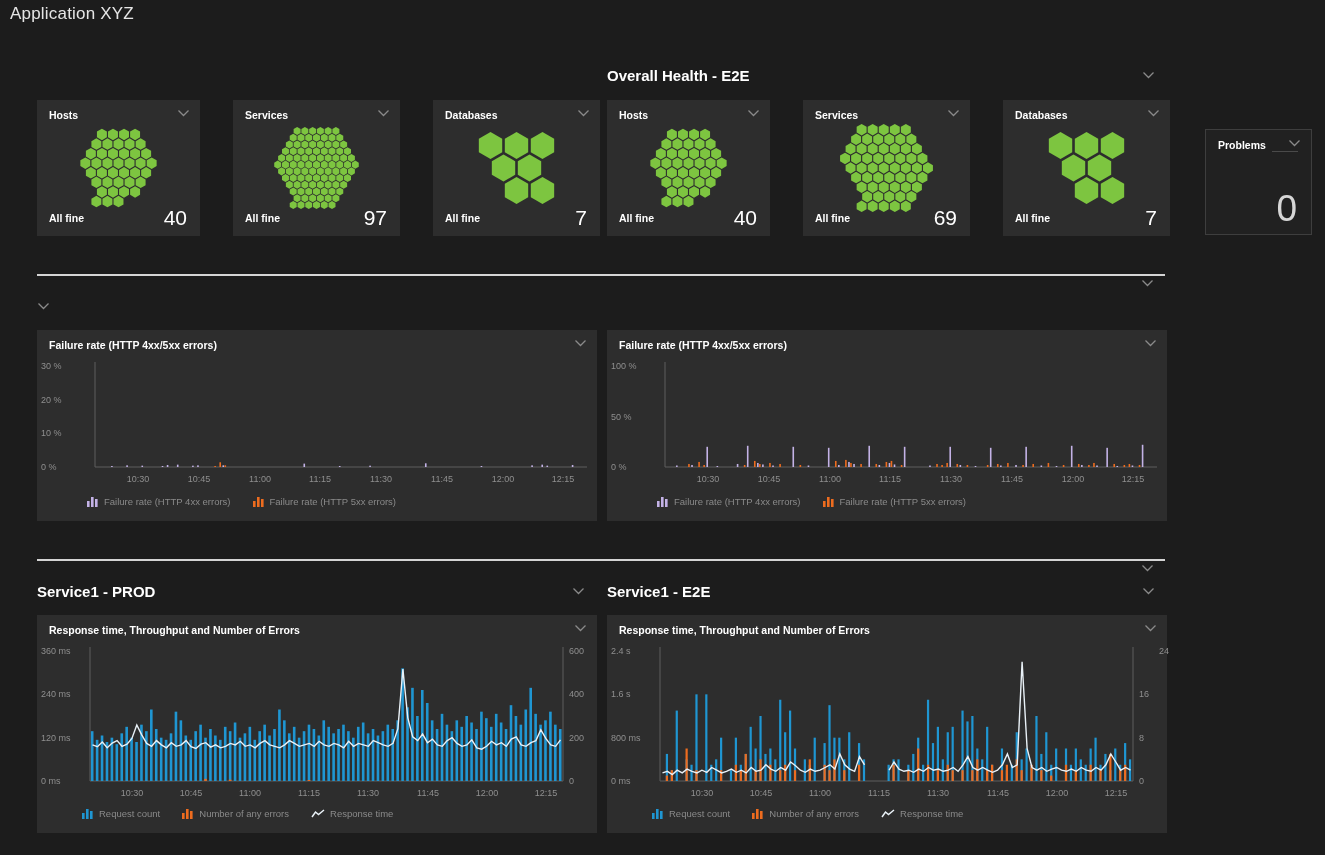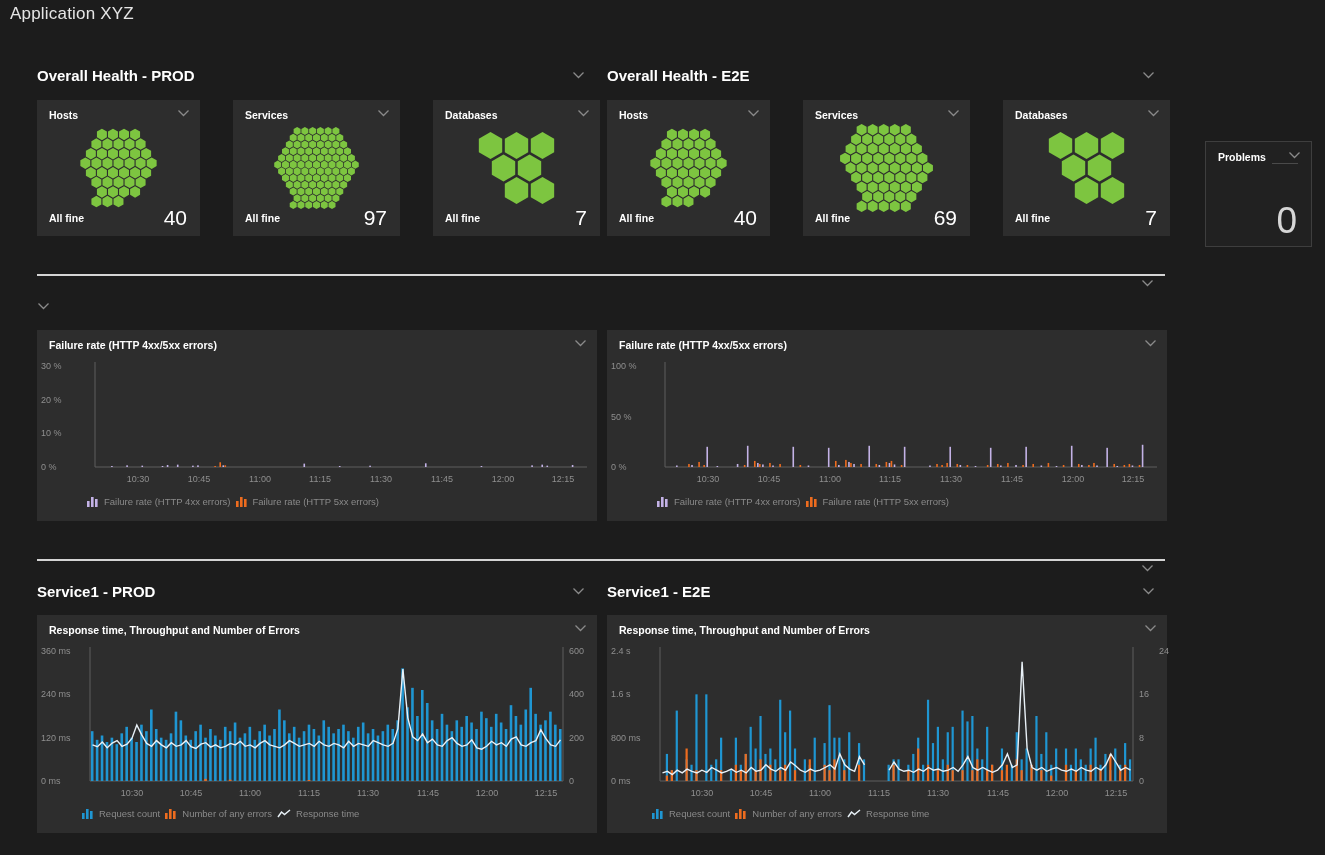--- a/index.html
+++ b/index.html
@@ -6,49 +6,41 @@
   body{width:1325px;height:855px;overflow:hidden;position:relative;
        font-family:"Liberation Sans",sans-serif;-webkit-font-smoothing:antialiased;}
   .page{position:absolute;inset:0;}
   .app-title{position:absolute;left:10px;top:4px;font-size:17px;color:#e5e5e5;letter-spacing:.2px;}
   .sec{position:absolute;display:flex;justify-content:space-between;align-items:center;height:22px;}
   .sec-t{font-weight:bold;font-size:15px;color:#ffffff;}
   .chev{display:inline-flex;align-items:center;justify-content:center;cursor:pointer;}
   .abs{position:absolute;}
   .divider{position:absolute;left:37px;width:1128px;height:2px;background:#d4d4d4;}
   .tile{position:absolute;background:#2d2d2d;}
-  .tile.problems{background:#212121;border:1px solid #3e3e3e;box-sizing:border-box;margin-top:12px;}
+  .tile.problems{background:#212121;border:1px solid #3e3e3e;box-sizing:border-box;}
   .t-label{position:absolute;left:12px;top:9px;font-size:10.5px;font-weight:bold;color:#fff;}
   .t-chev{position:absolute;right:10px;top:9px;}
   .t-status{position:absolute;left:12px;bottom:12px;font-size:10.5px;font-weight:bold;color:#fff;}
   .t-count{position:absolute;right:13px;bottom:6px;font-size:21px;color:#fff;}
   .p-line{position:absolute;left:66px;top:21px;width:26px;height:1px;background:#4a4a4a;}
   .p-value{position:absolute;right:14px;bottom:4px;font-size:37px;font-weight:300;color:#d6d6d6;}
   .hexwrap{position:absolute;inset:0;}
   .ylab{position:absolute;font-size:9px;color:#8f8f8f;}
   .yrlab{position:absolute;font-size:9px;color:#8f8f8f;text-align:left;}
   .xlab{position:absolute;font-size:9px;color:#8f8f8f;text-align:center;}
-  .legend{position:absolute;display:flex;gap:5px;align-items:center;}
+  .legend{position:absolute;display:flex;gap:22px;align-items:center;}
   .leg-item{display:flex;gap:5px;align-items:center;font-size:9.5px;color:#8a8a8a;cursor:pointer;}
   svg{display:block;}
 </style>
 </head>
 <body>
 
 <div class="page">
   <div class="app-title">Application XYZ</div>
 
-  <div class="sec" style="left:37px;top:64px;width:548px">
-    <span class="sec-t">Overall Health - PROD</span>
-    <span class="chev hdr-chev">
-        <svg width="13" height="8" viewBox="0 0 13 8">
-          <path d="M1.5 1.5l5 5 5-5" fill="none" stroke="#8a8a8a" stroke-width="1.3"></path>
-        </svg>
-      </span>
-  </div>
   <div class="sec" style="left:607px;top:64px;width:548px">
     <span class="sec-t">Overall Health - E2E</span>
     <span class="chev hdr-chev">
         <svg width="13" height="8" viewBox="0 0 13 8">
           <path d="M1.5 1.5l5 5 5-5" fill="none" stroke="#8a8a8a" stroke-width="1.3"></path>
         </svg>
       </span>
   </div>
 
   <div class="divider" style="top:274px"></div>

